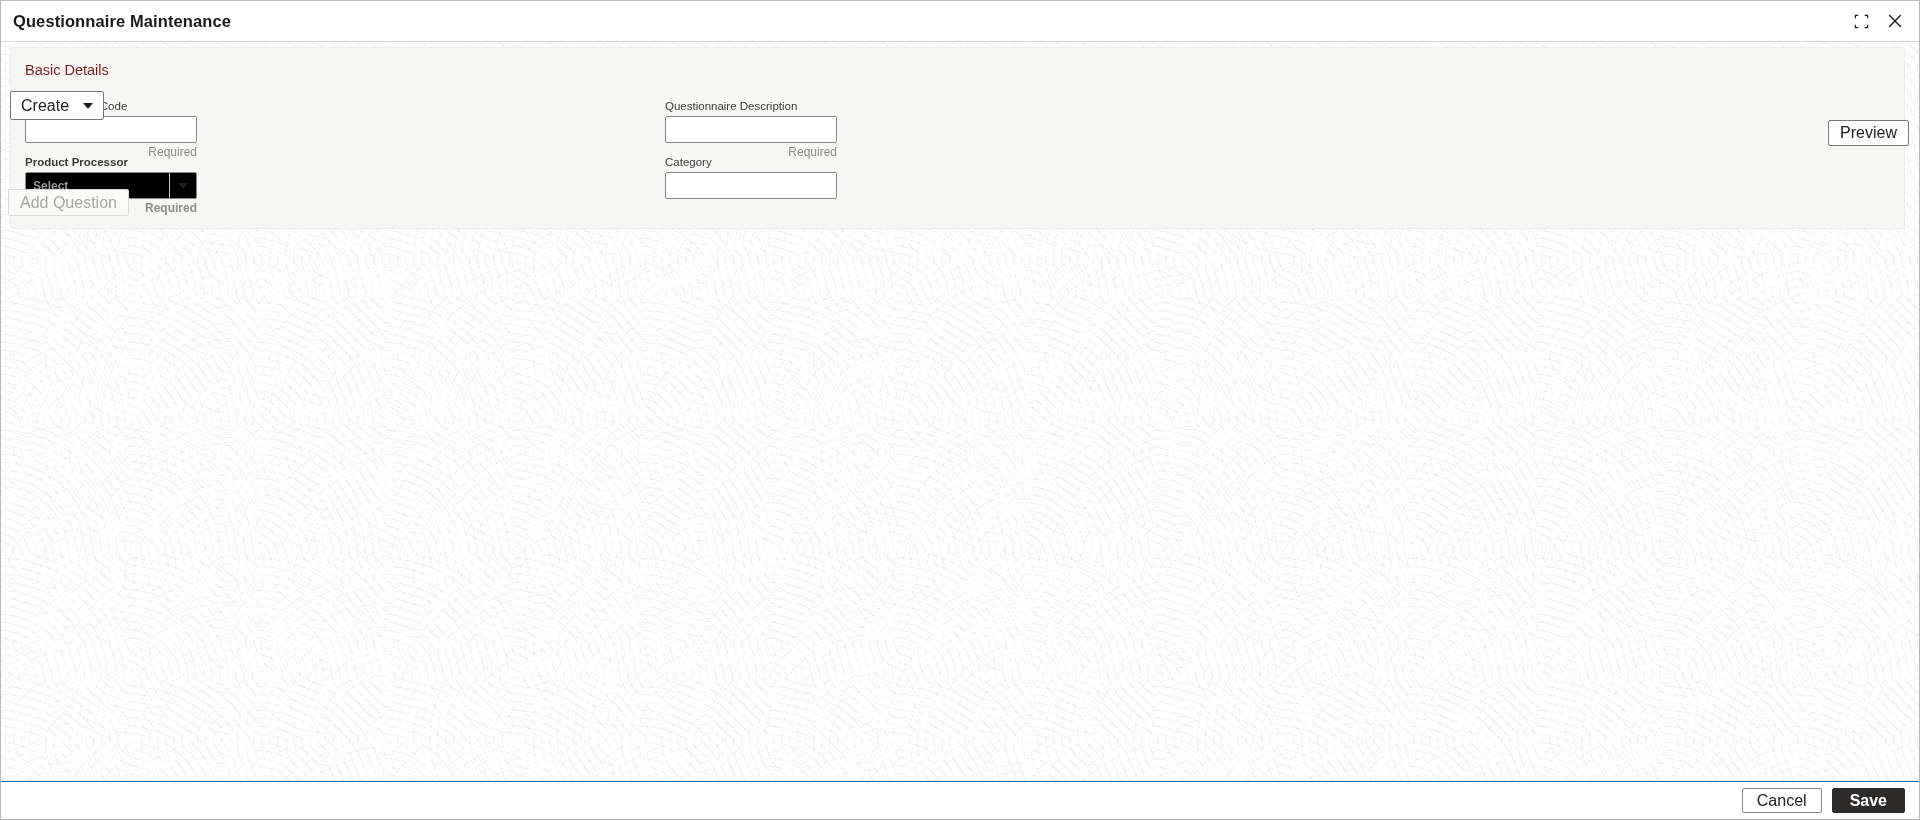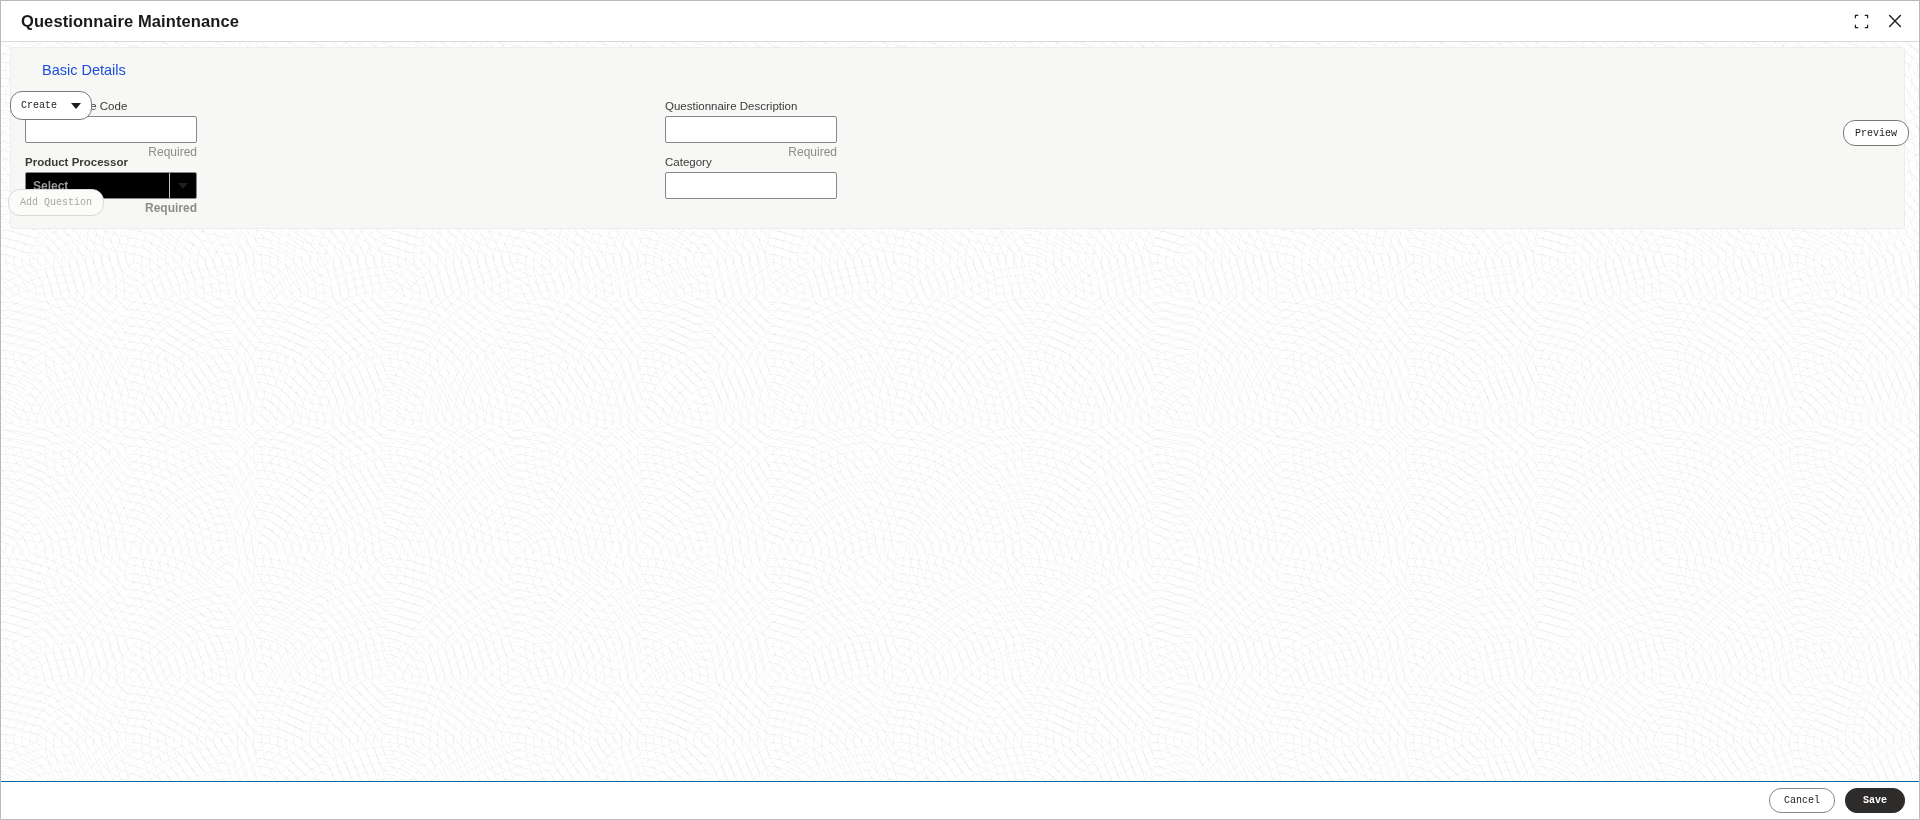--- a/index.html
+++ b/index.html
@@ -28,21 +28,21 @@
 
   
   .titlebar {
     position: relative;
     height: 40px;
     flex: 0 0 40px;
     background: #ffffff;
     border-bottom: 1px solid #d8d8d8;
     display: flex;
     align-items: center;
-    padding: 0 14px 0 20px;
+    padding: 0 14px 0 12px;
   }
   .title-text {
     font-size: 16.5px;
     font-weight: bold;
     color: #1b1a19;
     letter-spacing: .1px;
   }
   .win-actions {
     margin-left: auto;
     display: flex;
@@ -85,22 +85,21 @@
     box-sizing: border-box;
     background: #f7f7f6;
     border: 1px solid #ededec;
     border-radius: 3px;
   }
   .panel-title {
     position: absolute;
     left: 14px;
     top: 14px;
     font-size: 14.5px;
-    color: #1d4ed8;
-    margin-left: 17px;
+    color: #7f1d1d;
   }
 
   .field {
     position: absolute;
     width: 172px;
   }
   .field-desc { width: 172px; }
 
   .field-label {
     font-size: 11.5px;
@@ -161,26 +160,26 @@
   .caret-tri {
     width: 0; height: 0;
     border-left: 5px solid transparent;
     border-right: 5px solid transparent;
     border-top: 6px solid #201f1e;
   }
 
   
   .btn {
     box-sizing: border-box;
-    font-family: Liberation Mono, monospace;
-    font-size: 10px;
+    font-family: Liberation Sans, sans-serif;
+    font-size: 16px;
     color: #22201f;
     background: #ffffff;
     border: 1px solid #7a7977;
-    border-radius: 12px;
+    border-radius: 2px;
     height: 26px;
     padding: 0 11px;
     cursor: pointer;
     display: inline-flex;
     align-items: center;
     justify-content: center;
     gap: 14px;
     white-space: nowrap;
   }
   .btn-create {

